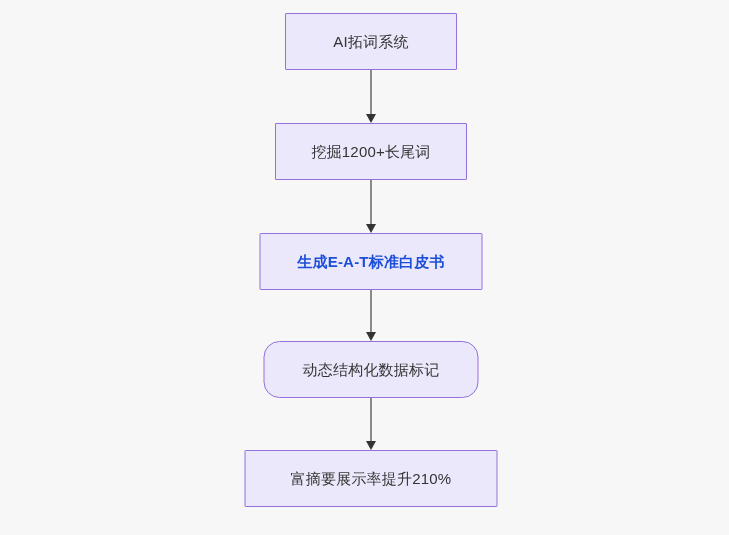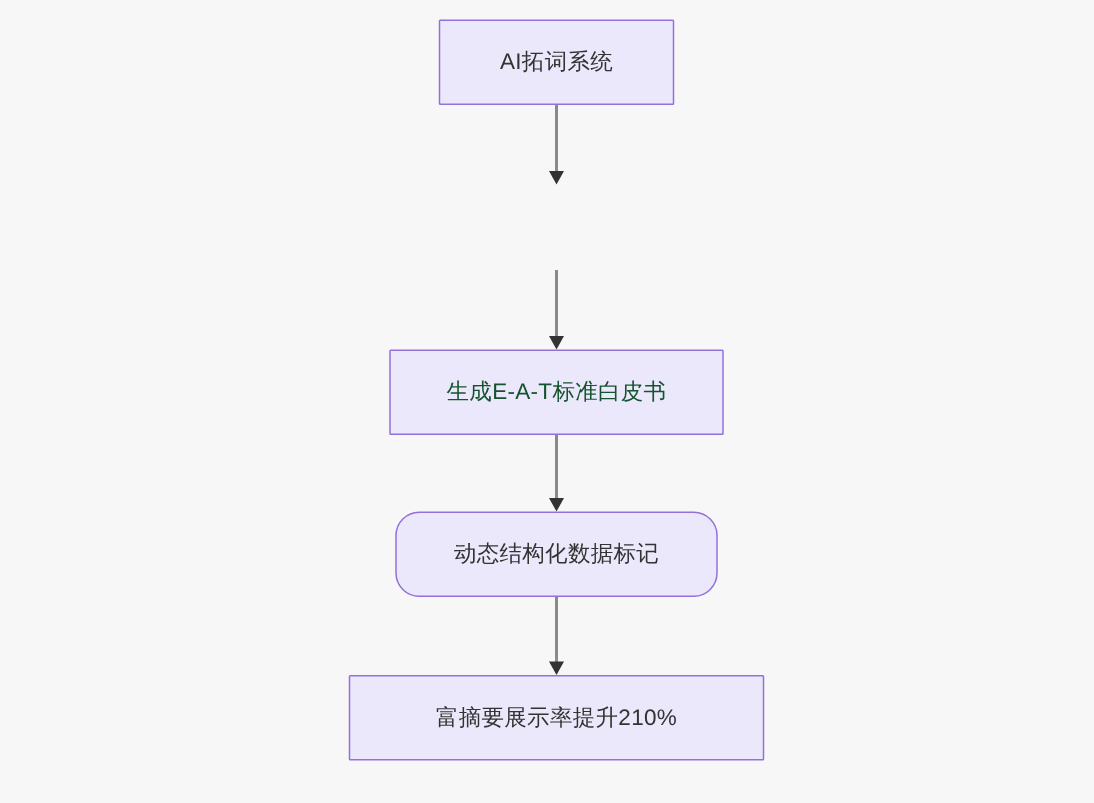--- a/index.html
+++ b/index.html
@@ -76,25 +76,28 @@
       <div class="edge-arrow"></div>
     </div>
     <div class="edge" style="left: 371px; top: 290px; height: 51px;">
       <div class="edge-line" style="height: 43px;"></div>
       <div class="edge-arrow"></div>
     </div>
     <div class="edge" style="left: 371px; top: 398px; height: 52px;">
       <div class="edge-line" style="height: 44px;"></div>
       <div class="edge-arrow"></div>
     </div>
-    <div class="node" style="left: 371px; top: 13px; width: 157px; background: rgb(236, 232, 251); border-color: rgb(147, 112, 219);">
+    <div class="node" style="left: 371px; top: 13px; width: 172px; background: rgb(236, 232, 251); border-color: rgb(147, 112, 219);">
       <span class="node-label" style="color: rgb(51, 51, 51);">AI拓词系统</span>
     </div>
+    <div class="node" style="left: 371px; top: 123px; width: 192px; background: rgb(236, 232, 251); border-color: rgb(147, 112, 219);">
+      <span class="node-label" style="color: rgb(51, 51, 51);">挖掘1200+长尾词</span>
+    </div>
     <div class="node" style="left: 371px; top: 233px; width: 223px; background: rgb(236, 232, 251); border-color: rgb(147, 112, 219);">
-      <span class="node-label" style="color: #14532d;">生成E-A-T标准白皮书</span>
+      <span class="node-label" style="color: #1d4ed8; font-weight: bold;">生成E-A-T标准白皮书</span>
     </div>
     <div class="node" style="left: 371px; top: 341px; width: 215px; background: rgb(236, 232, 251); border-color: rgb(147, 112, 219); border-radius: 16px;">
       <span class="node-label" style="color: rgb(51, 51, 51);">动态结构化数据标记</span>
     </div>
-    <div class="node" style="left: 371px; top: 450px; width: 277px; background: rgb(236, 232, 251); border-color: rgb(147, 112, 219);">
+    <div class="node" style="left: 371px; top: 450px; width: 253px; background: rgb(236, 232, 251); border-color: rgb(147, 112, 219);">
       <span class="node-label" style="color: rgb(51, 51, 51);">富摘要展示率提升210%</span>
     </div>
   </div>
 
 </body></html>

